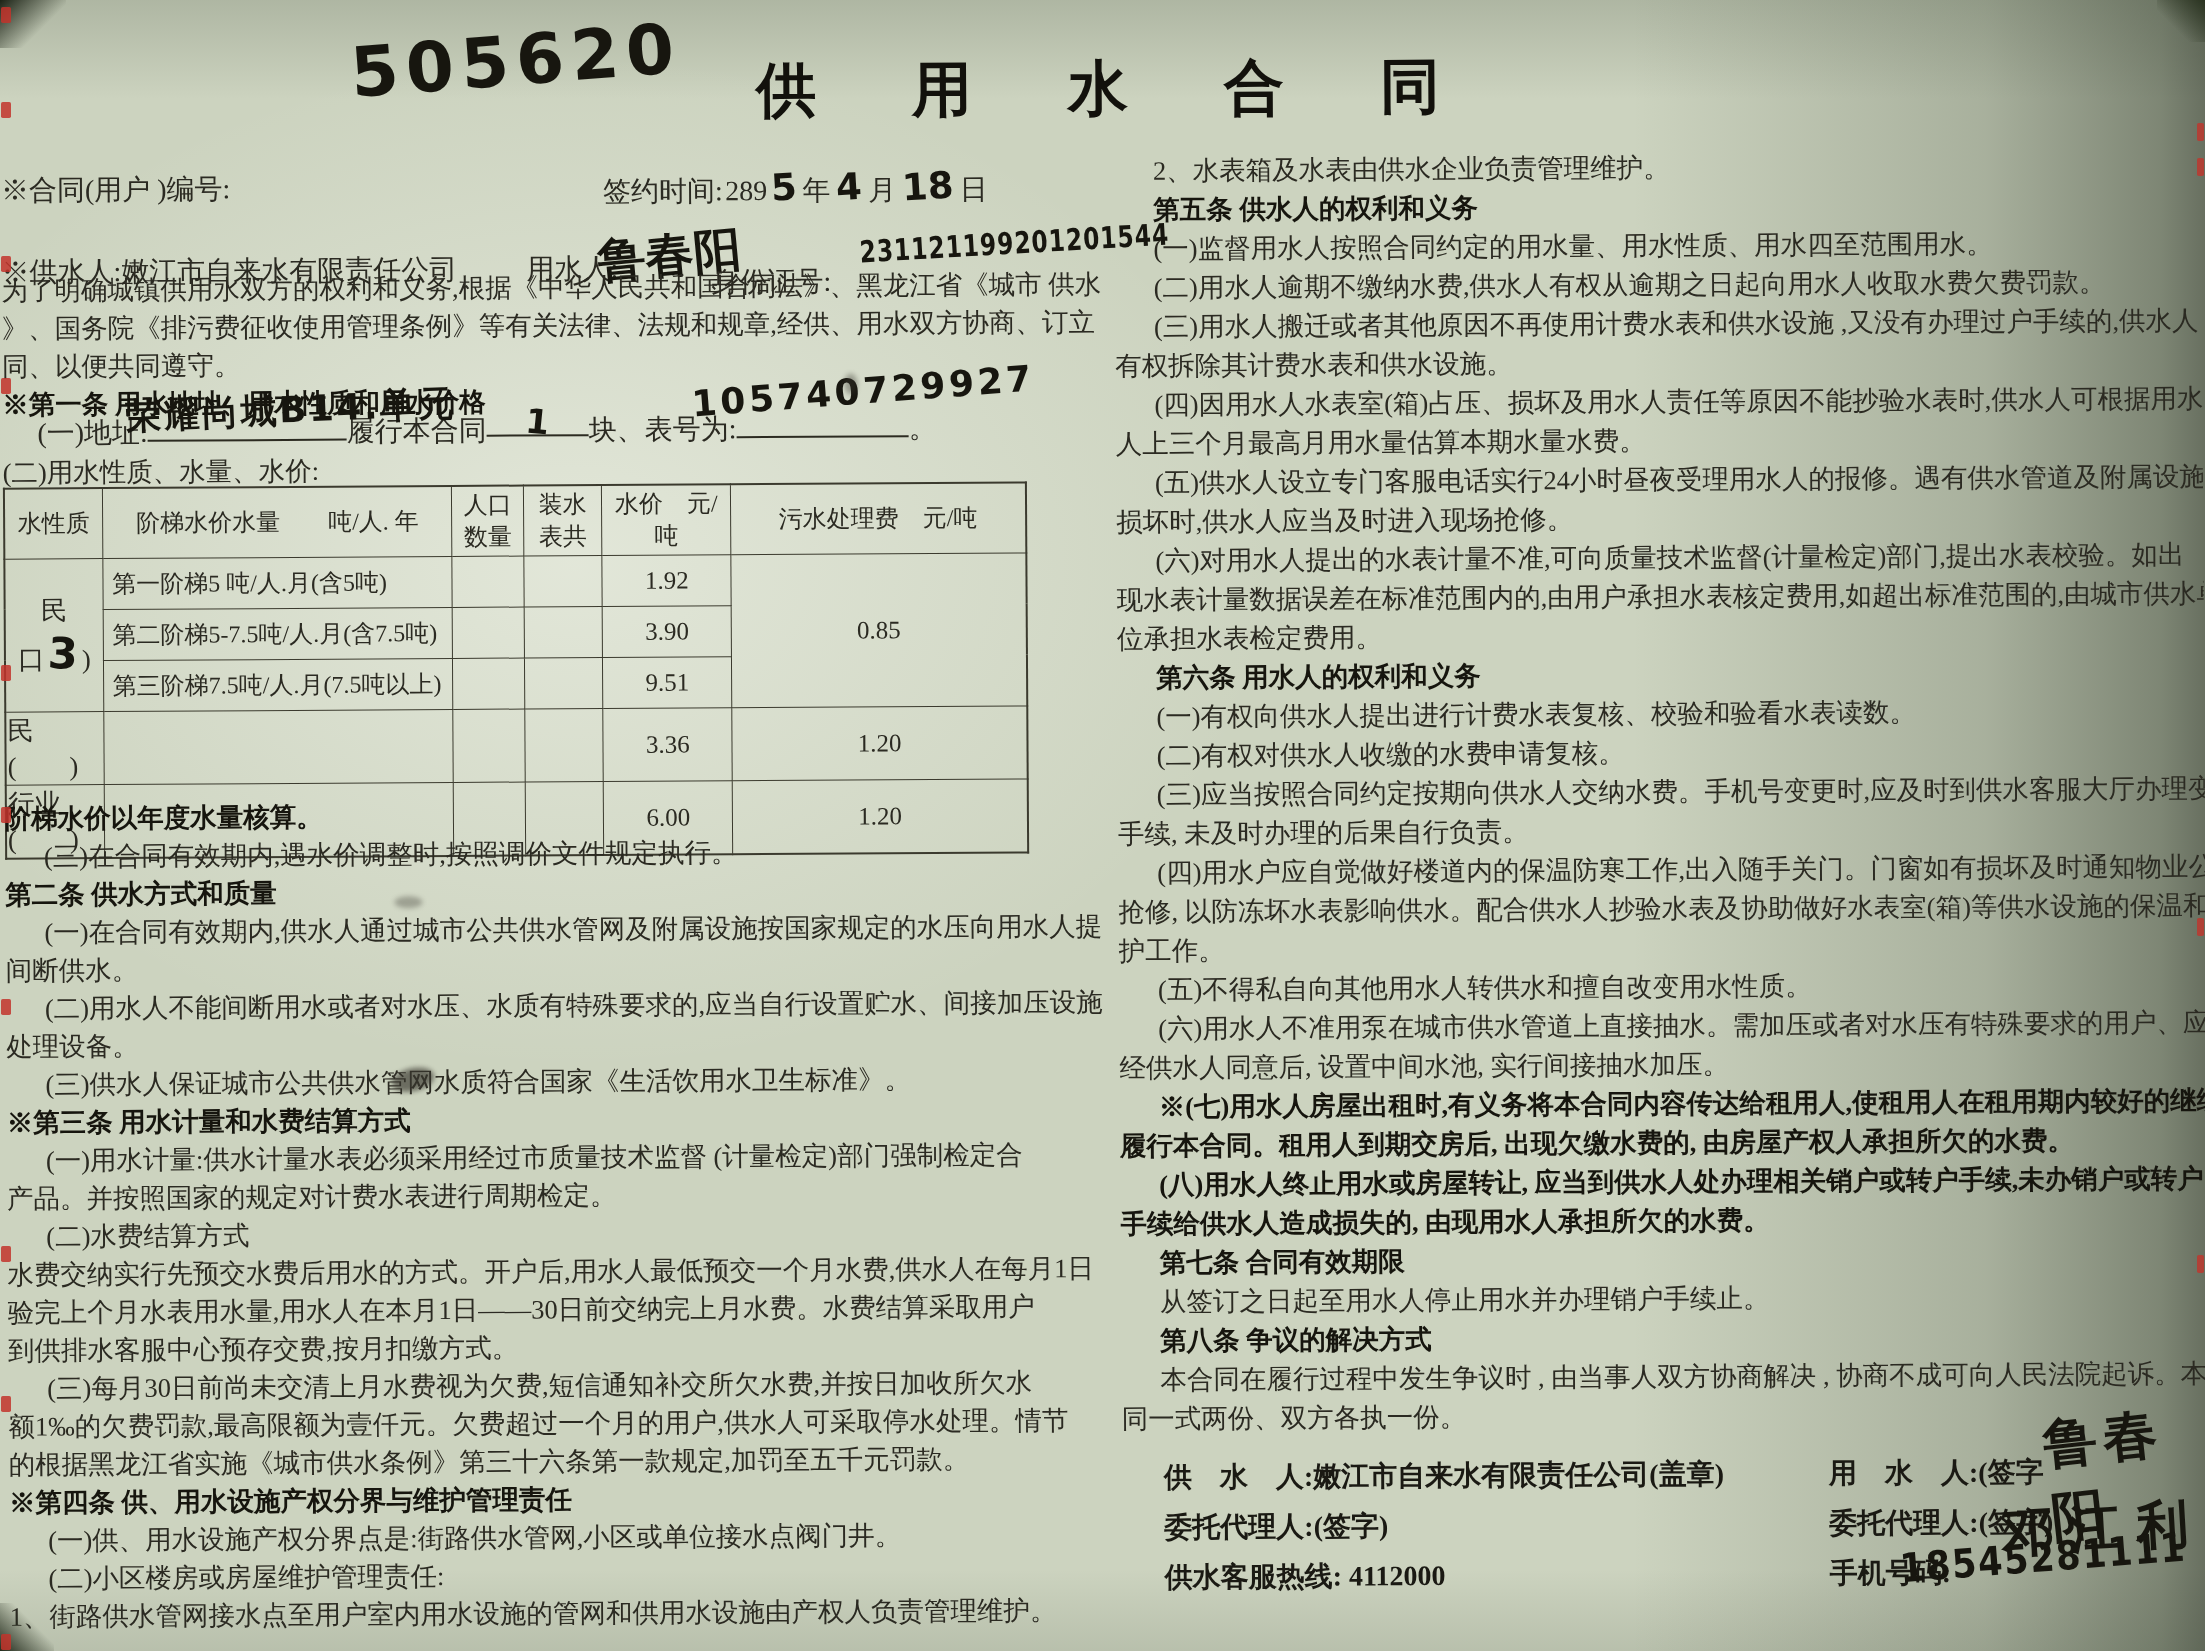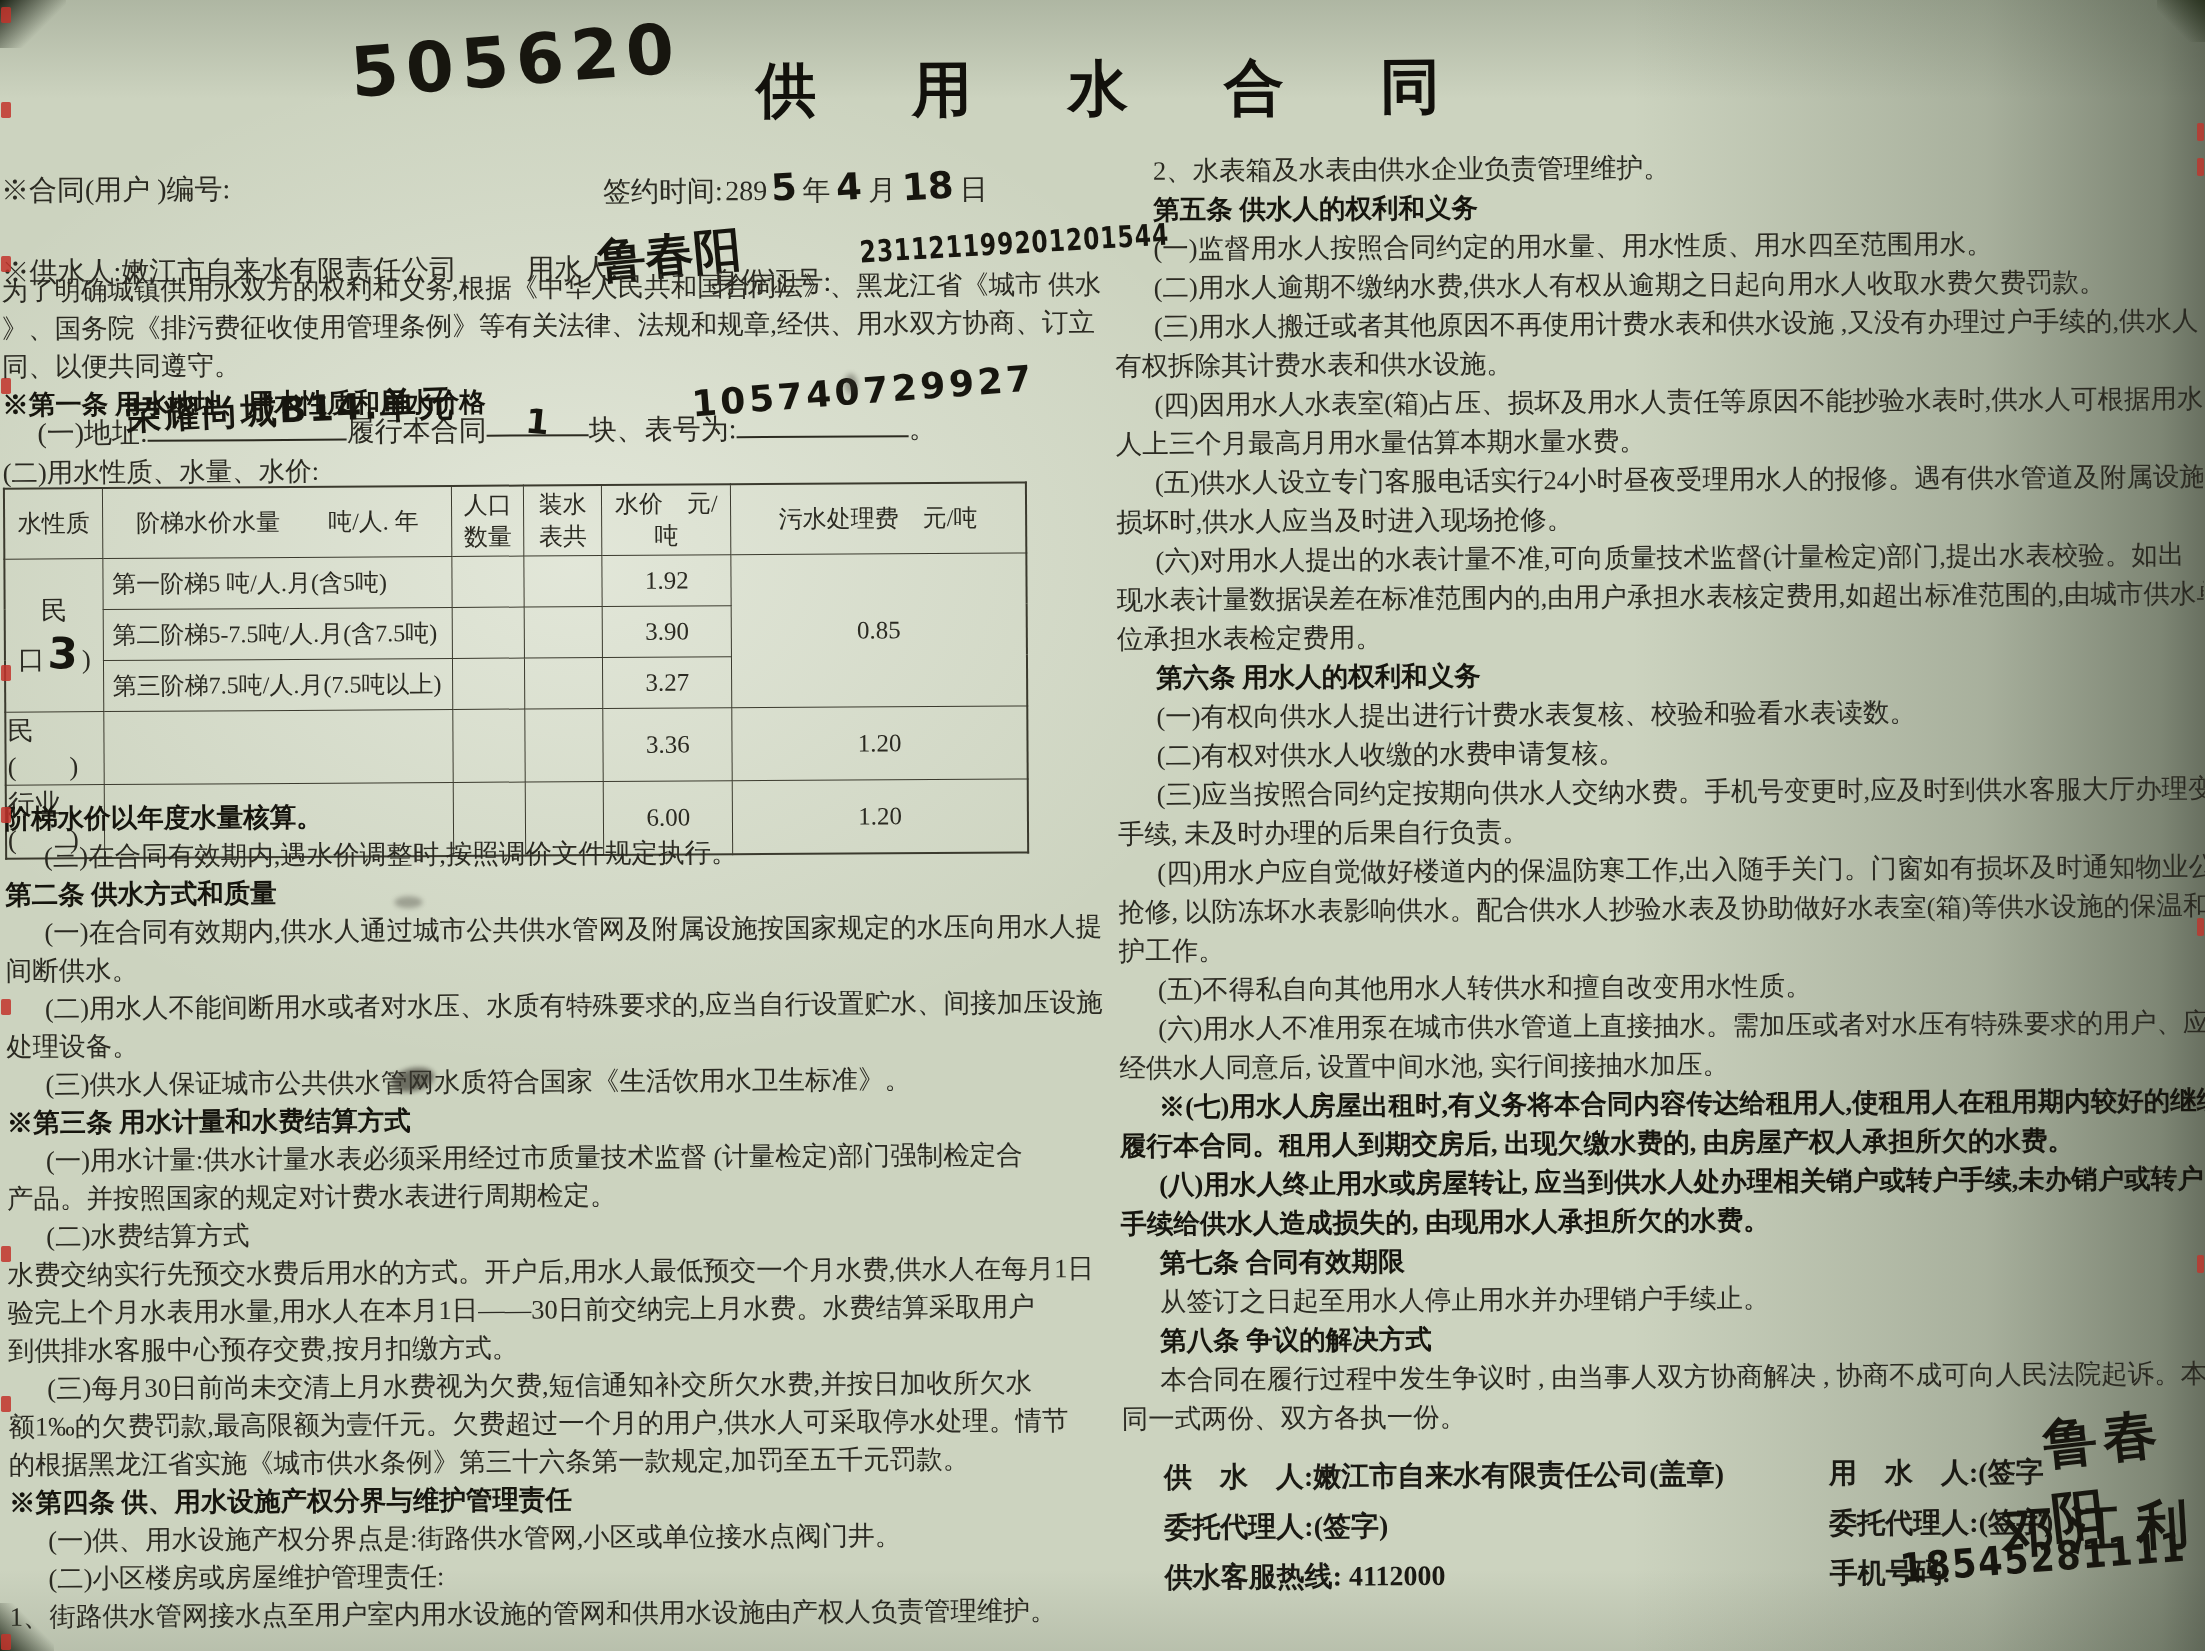--- a/index.html
+++ b/index.html
@@ -139,21 +139,21 @@
       <tr class="tier-row">
         <td class="cell-tier">第二阶梯5-7.5吨/人.月(含7.5吨)</td>
         <td></td>
         <td></td>
         <td class="cell-price">3.90</td>
       </tr>
       <tr class="tier-row">
         <td class="cell-tier">第三阶梯7.5吨/人.月(7.5吨以上)</td>
         <td></td>
         <td></td>
-        <td class="cell-price">3.27</td>
+        <td class="cell-price">9.51</td>
       </tr>
       <tr class="flat-row">
         <td class="cell-label">民(　　)</td>
         <td></td>
         <td></td>
         <td></td>
         <td class="cell-price">3.36</td>
         <td class="cell-price">1.20</td>
       </tr>
       <tr class="flat-row">

